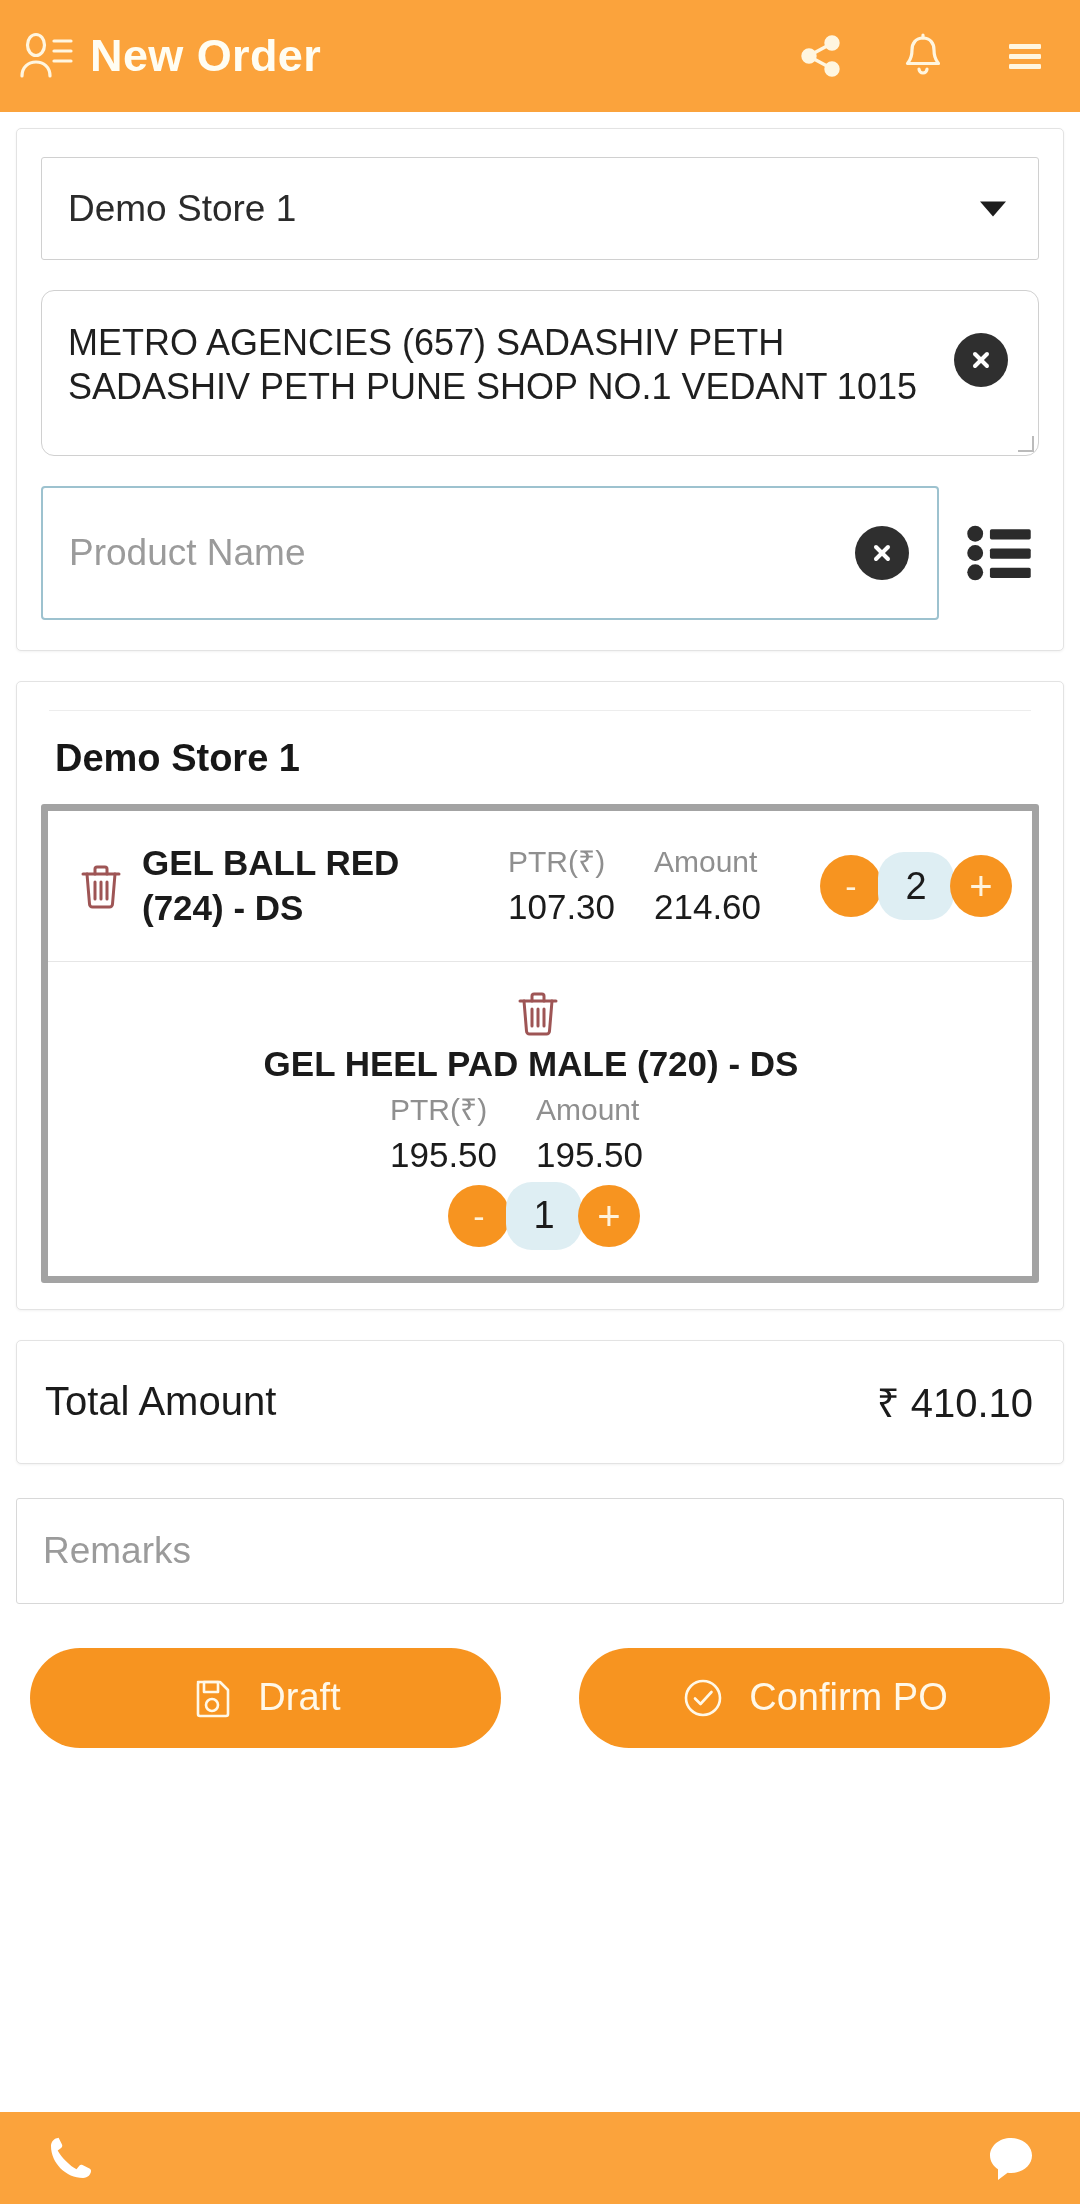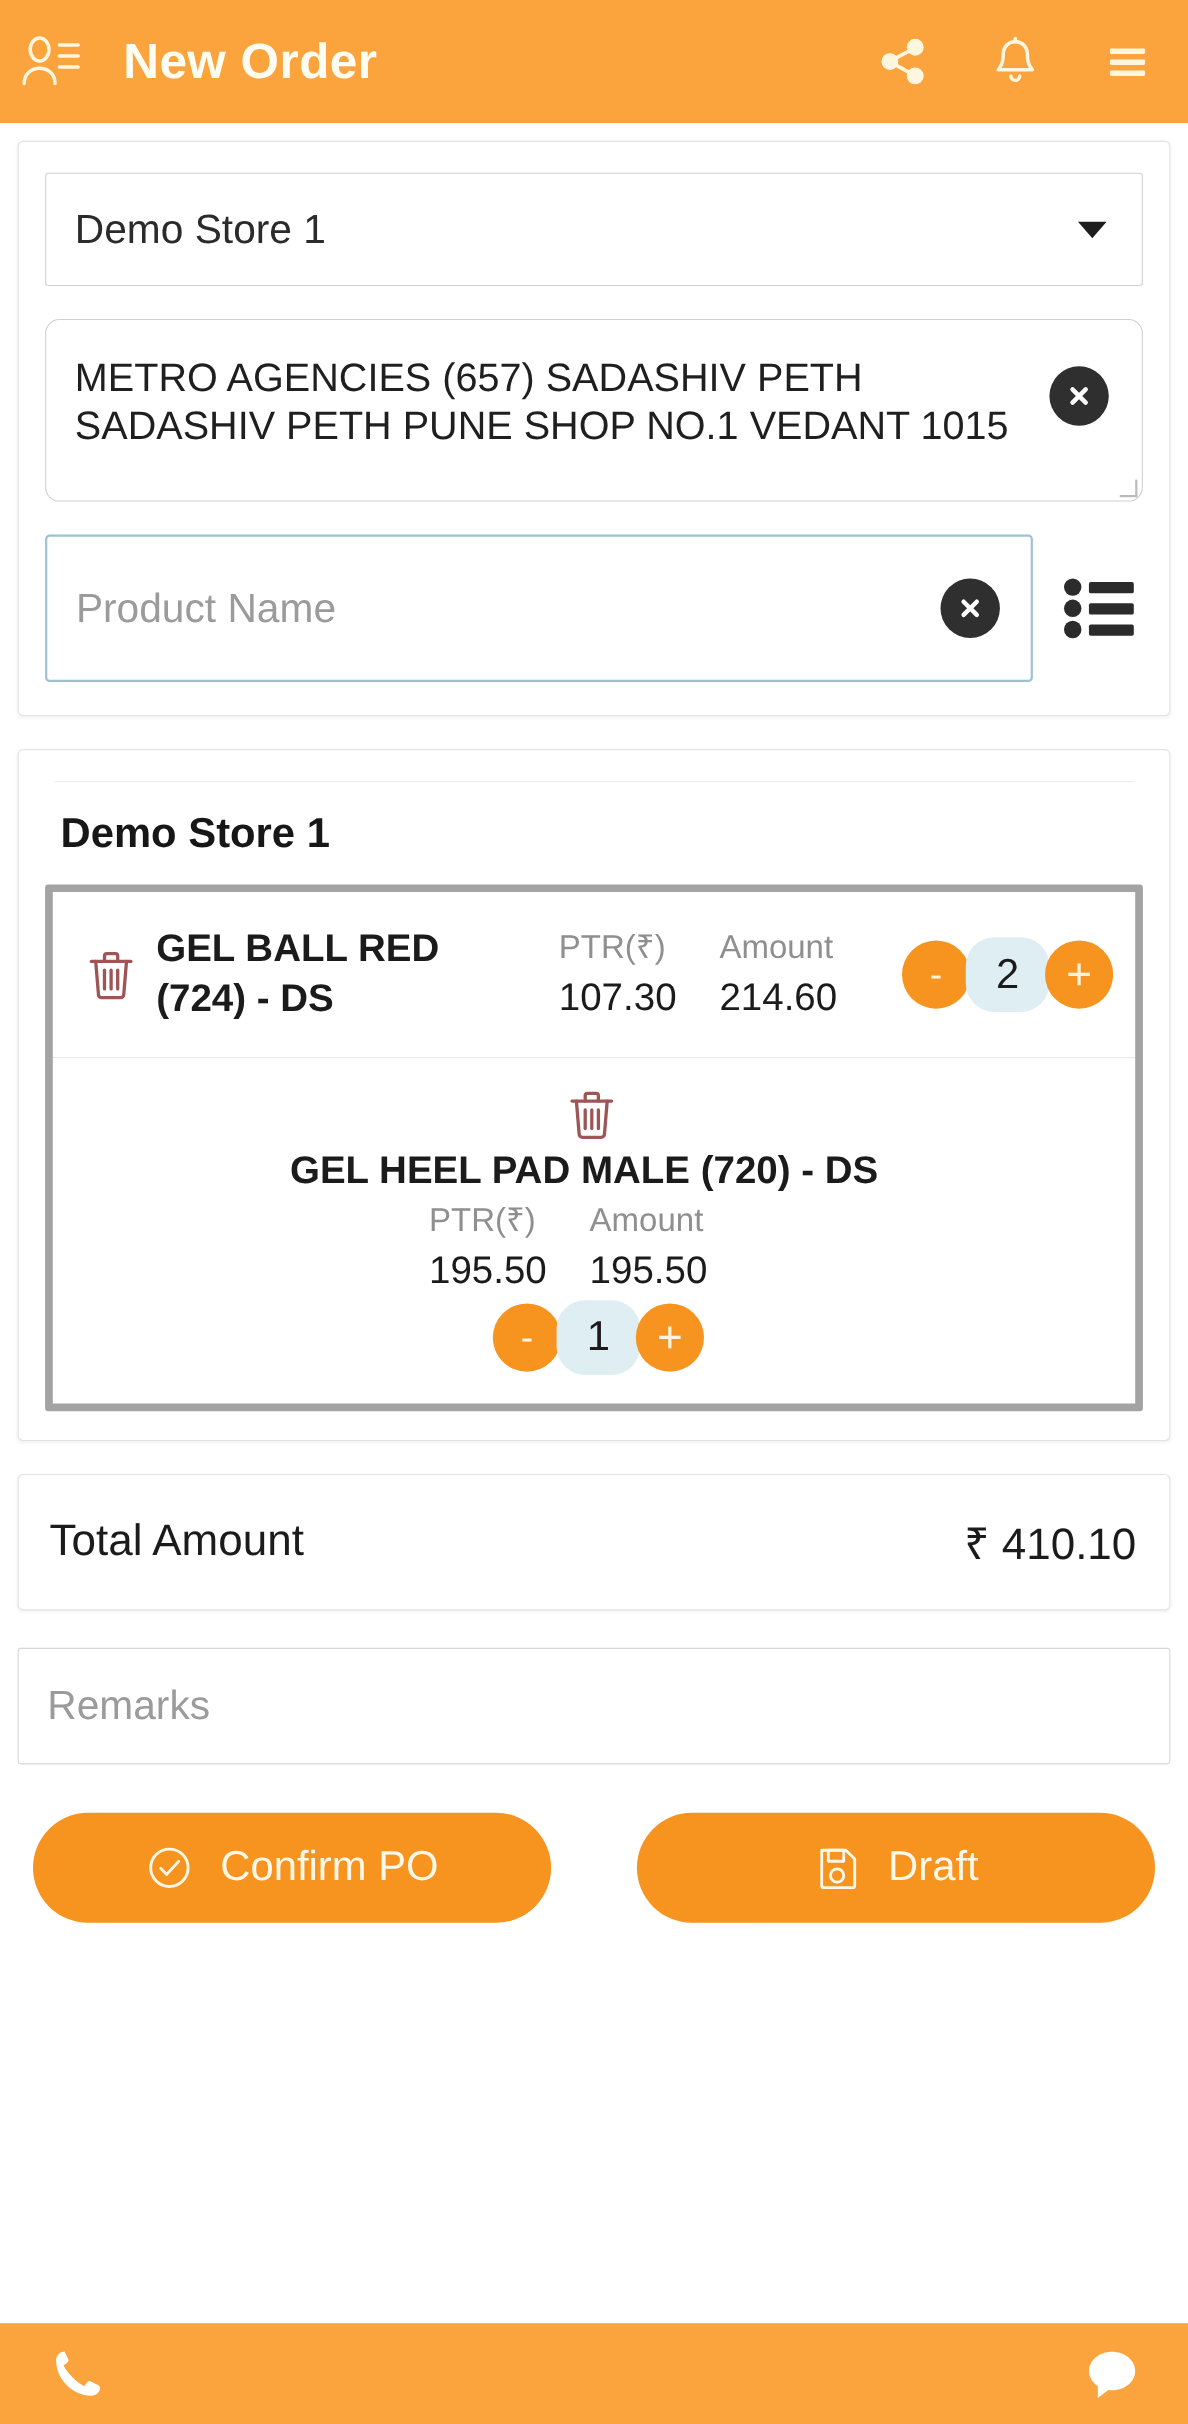--- a/index.html
+++ b/index.html
@@ -24,21 +24,21 @@
     height: 112px;
     background: #FBA33C;
     display: flex;
     align-items: center;
     padding: 0 26px 0 18px;
     flex: 0 0 auto;
   }
   .header-left {
     display: flex;
     align-items: center;
-    gap: 38px;
+    gap: 16px;
     flex: 1 1 auto;
     min-width: 0;
   }
   .profile-icon { width: 56px; height: 50px; flex: 0 0 auto; }
   .app-title {
     color: #FFFDF2;
     font-size: 45px;
     font-weight: bold;
     letter-spacing: 0.4px;
     white-space: nowrap;
@@ -497,32 +497,32 @@
       <span class="total-value">₹ 410.10</span>
     </div>
 
     <div class="remarks-box">
       <span class="remarks-placeholder">Remarks</span>
     </div>
 
     <div class="actions">
       <button class="action-btn">
         <svg viewBox="0 0 44 44" fill="none" stroke="#FFF8E8" stroke-width="2.6" stroke-linecap="round" stroke-linejoin="round">
-          <circle cx="22" cy="22" r="17"></circle>
-          <path d="M14 22.5l5.5 5.5L30.5 16"></path>
-        </svg>
-        <span>Confirm PO</span>
-      </button>
-      <button class="action-btn">
-        <svg viewBox="0 0 44 44" fill="none" stroke="#FFF8E8" stroke-width="2.6" stroke-linecap="round" stroke-linejoin="round">
           <path d="M8 6h22l8 8v24a2 2 0 0 1-2 2H10a2 2 0 0 1-2-2V8a2 2 0 0 1 2-2z"></path>
           <path d="M14 6h14v10H14z"></path>
           <circle cx="22" cy="29" r="6"></circle>
         </svg>
         <span>Draft</span>
+      </button>
+      <button class="action-btn">
+        <svg viewBox="0 0 44 44" fill="none" stroke="#FFF8E8" stroke-width="2.6" stroke-linecap="round" stroke-linejoin="round">
+          <circle cx="22" cy="22" r="17"></circle>
+          <path d="M14 22.5l5.5 5.5L30.5 16"></path>
+        </svg>
+        <span>Confirm PO</span>
       </button>
     </div>
 
   </div>
 
   <div class="footer">
     <span class="footer-icon">
       <svg viewBox="0 0 50 50" fill="#FFFFFF">
         <path d="M14 5c-3 0-7 3-7 8 0 17 15 32 32 32 5 0 8-4 8-7 0-1-.5-2-1.5-2.5l-7-3.5c-1.2-.6-2.6-.2-3.4.9l-2.6 3.4C26 33 17 24 13.7 17.5l3.4-2.6c1.1-.8 1.5-2.2.9-3.4l-3.5-7C14 3.5 15 5 14 5z"></path>
       </svg>

